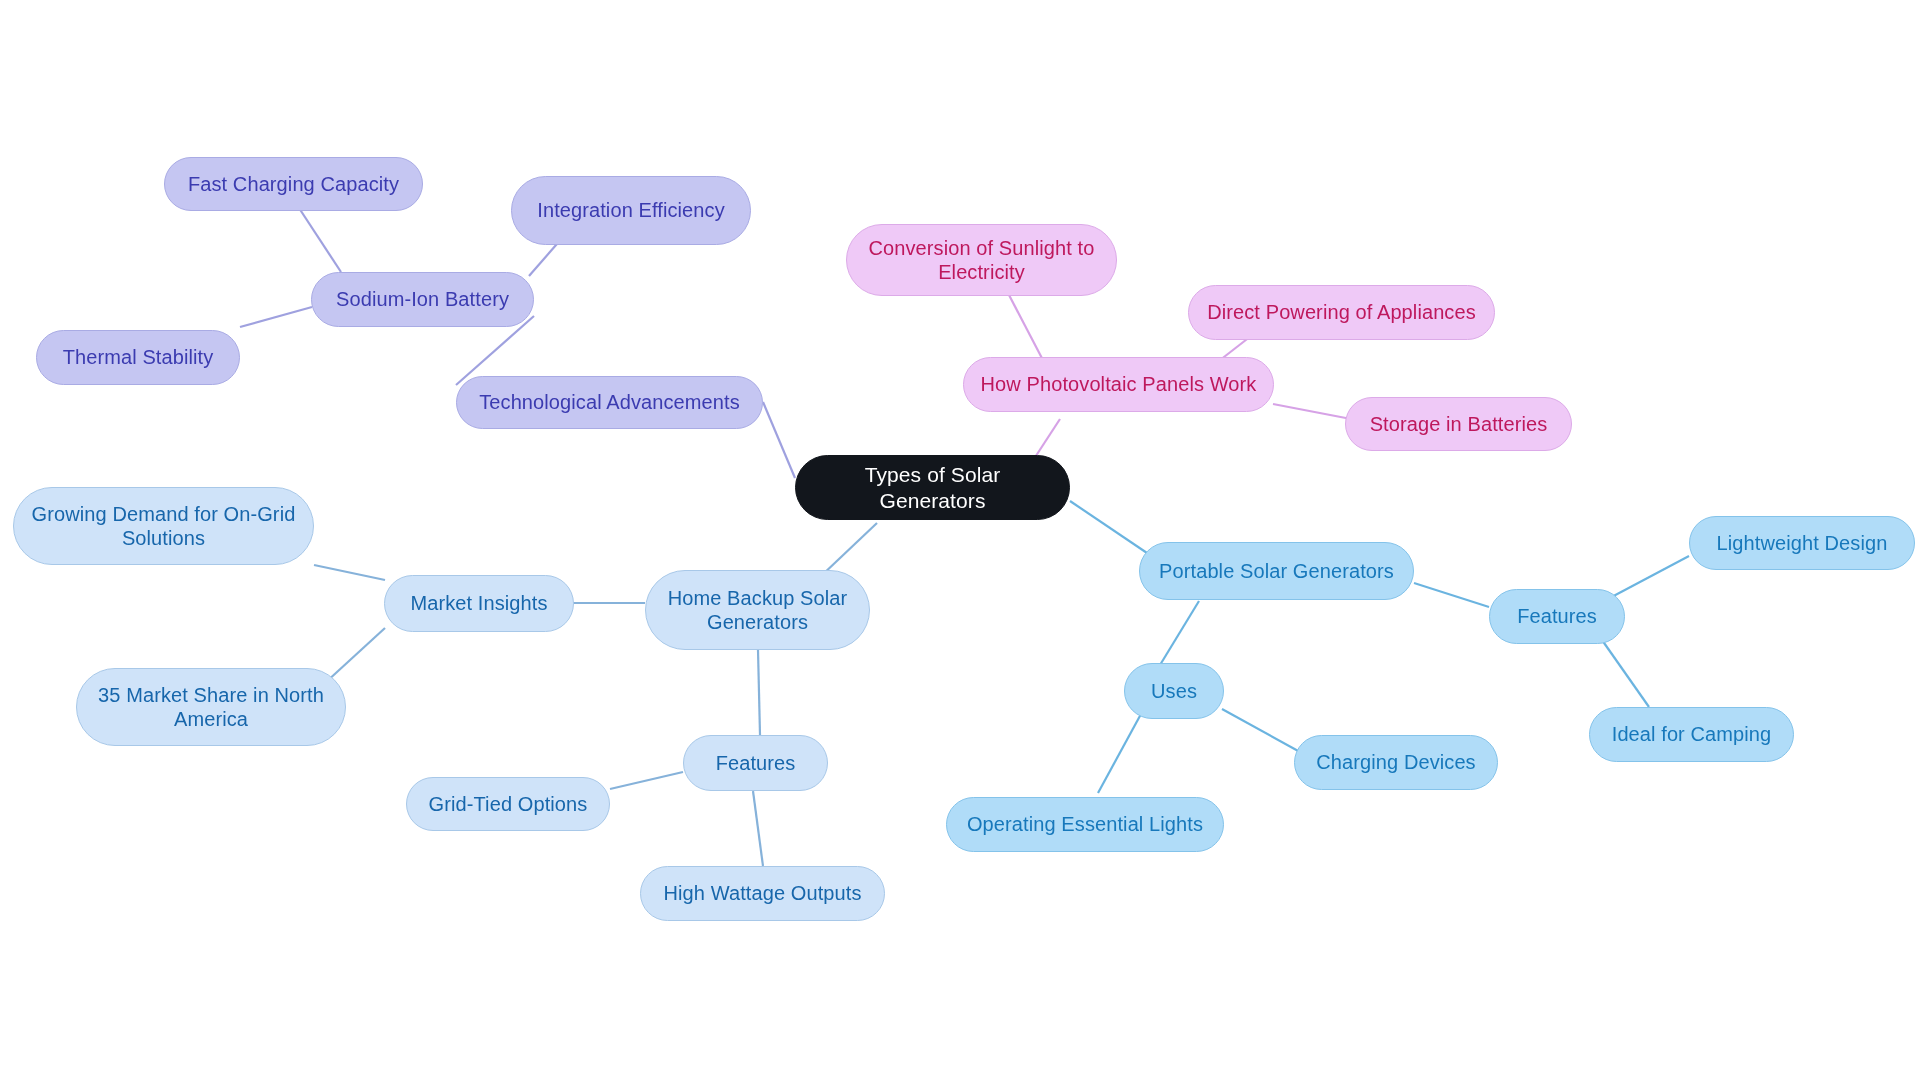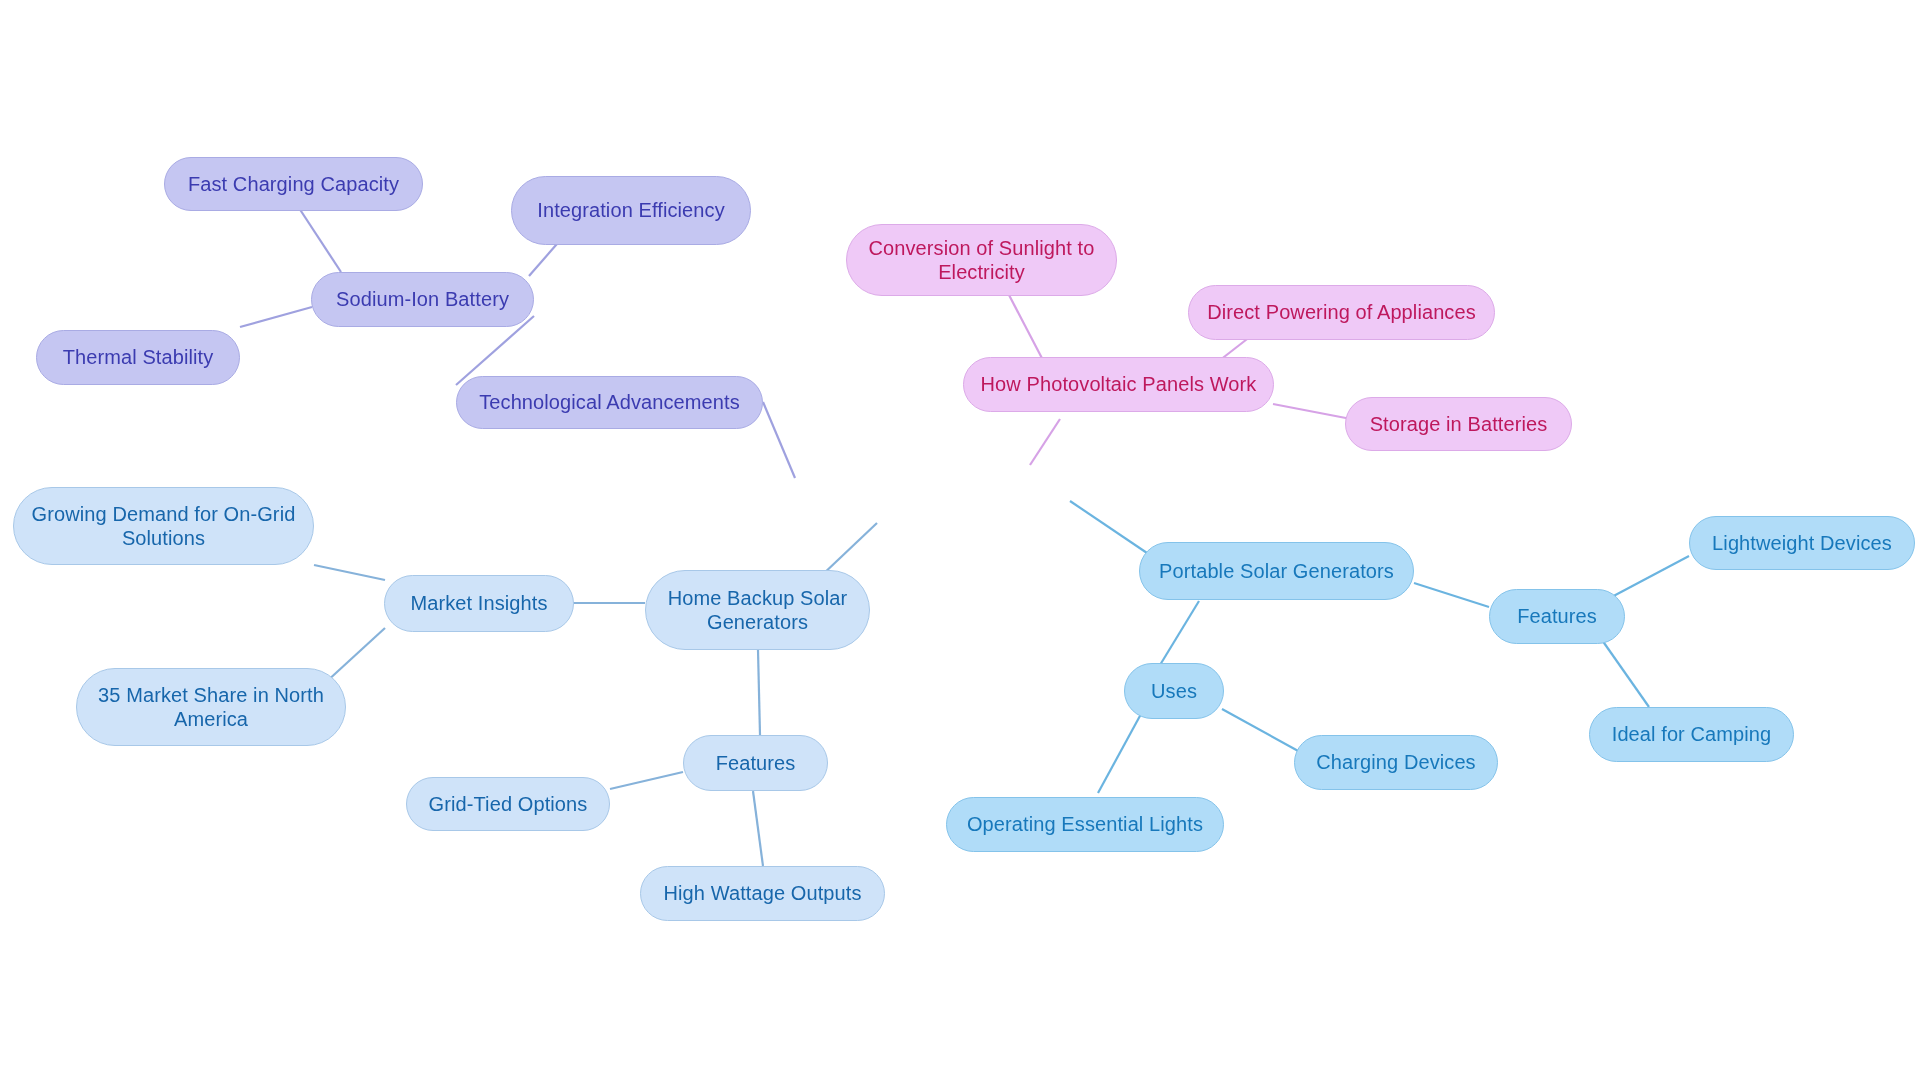--- a/index.html
+++ b/index.html
@@ -102,20 +102,21 @@
 
     <path d="M 1070 501 L 1150 555" stroke="#6bb4e0" stroke-width="2.2" fill="none"></path>
     <path d="M 1414 583 L 1489 607" stroke="#6bb4e0" stroke-width="2.2" fill="none"></path>
     <path d="M 1606 600 L 1689 556" stroke="#6bb4e0" stroke-width="2.2" fill="none"></path>
     <path d="M 1602 640 L 1649 707" stroke="#6bb4e0" stroke-width="2.2" fill="none"></path>
     <path d="M 1199 601 L 1160 665" stroke="#6bb4e0" stroke-width="2.2" fill="none"></path>
     <path d="M 1222 709 L 1300 752" stroke="#6bb4e0" stroke-width="2.2" fill="none"></path>
     <path d="M 1141 714 L 1098 793" stroke="#6bb4e0" stroke-width="2.2" fill="none"></path>
   </svg>
 
+  <div class="node root" style="left:795px; top:455px; width:275px; height:65px;">Types of Solar Generators</div>
 
   <div class="node purple" style="left:456px; top:376px; width:307px; height:53px;">Technological Advancements</div>
 
   <div class="node purple" style="left:164px; top:157px; width:259px; height:54px;">Fast Charging Capacity</div>
 
   <div class="node purple" style="left:311px; top:272px; width:223px; height:55px;">Sodium-Ion Battery</div>
 
   <div class="node purple" style="left:511px; top:176px; width:240px; height:69px;">Integration Efficiency</div>
 
   <div class="node purple" style="left:36px; top:299px; width:204px; height:55px;margin-top:31px;">Thermal Stability</div>
@@ -139,21 +140,21 @@
   <div class="node blue" style="left:683px; top:735px; width:145px; height:56px;">Features</div>
 
   <div class="node blue" style="left:406px; top:777px; width:204px; height:54px;">Grid-Tied Options</div>
 
   <div class="node blue" style="left:640px; top:866px; width:245px; height:55px;">High Wattage Outputs</div>
 
   <div class="node cyan" style="left:1139px; top:542px; width:275px; height:58px;">Portable Solar Generators</div>
 
   <div class="node cyan" style="left:1489px; top:589px; width:136px; height:55px;">Features</div>
 
-  <div class="node cyan" style="left:1689px; top:516px; width:226px; height:54px;">Lightweight Devices</div>
+  <div class="node cyan" style="left:1689px; top:516px; width:226px; height:54px;">Lightweight Design</div>
 
   <div class="node cyan" style="left:1589px; top:707px; width:205px; height:55px;">Ideal for Camping</div>
 
   <div class="node cyan" style="left:1124px; top:663px; width:100px; height:56px;">Uses</div>
 
   <div class="node cyan" style="left:1294px; top:735px; width:204px; height:55px;">Charging Devices</div>
 
   <div class="node cyan" style="left:946px; top:784px; width:278px; height:55px;margin-top:13px;">Operating Essential Lights</div>
 
 </div>

